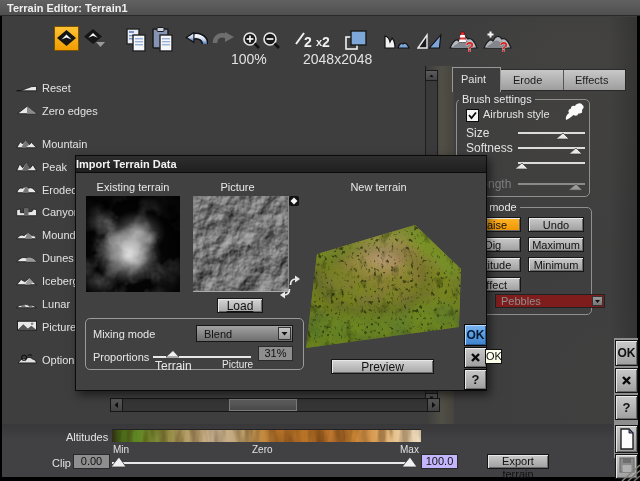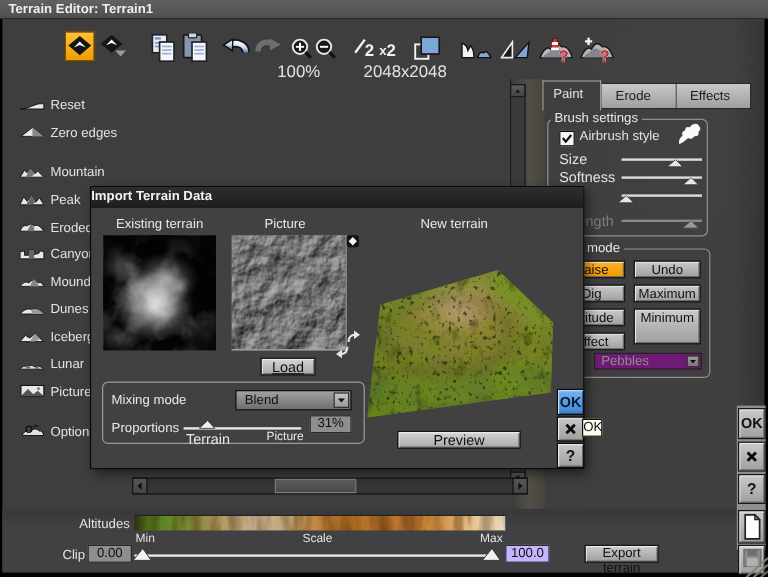--- a/index.html
+++ b/index.html
@@ -338,24 +338,24 @@
     </div>
 
  <div class="grp" style="left:456px;top:207px;width:136px;height:108px;"></div>
  <div class="grptitle" style="left:458px;top:201px;">Paint mode</div>
  <div class="btn3d" style="left:465px;top:217px;width:56px;height:15px;font-size:11px;line-height:14px;
    background:linear-gradient(#ffb428,#f09600);">Raise</div>
  <div class="btn3d" style="left:528px;top:217px;width:56px;height:15px;font-size:11px;line-height:14px;">Undo</div>
  <div class="btn3d" style="left:465px;top:237px;width:56px;height:15px;font-size:11px;line-height:14px;">Dig</div>
  <div class="btn3d" style="left:528px;top:237px;width:56px;height:15px;font-size:11px;line-height:14px;">Maximum</div>
  <div class="btn3d" style="left:465px;top:257px;width:56px;height:15px;font-size:11px;line-height:14px;">Altitude</div>
- <div class="btn3d" style="left:528px;top:257px;width:56px;height:30px;font-size:11px;line-height:14px;">Minimum</div>
+ <div class="btn3d" style="left:528px;top:257px;width:56px;height:15px;font-size:11px;line-height:14px;">Minimum</div>
  <div class="btn3d" style="left:465px;top:277px;width:56px;height:15px;font-size:11px;line-height:14px;">Effect</div>
 
- <div class="abs" style="left:495px;top:294px;width:90px;height:14px;background:#701a75;border:1px solid #222;box-sizing:border-box;">
+ <div class="abs" style="left:495px;top:294px;width:110px;height:14px;background:#7f1d1d;border:1px solid #222;box-sizing:border-box;">
    <div class="abs" style="left:5px;top:0px;font-size:11px;color:#8e8e8e;line-height:13px;">Pebbles</div>
    <div class="abs" style="right:1px;top:1px;width:11px;height:10px;background:linear-gradient(#9a9a9a,#777);border:1px solid #333;box-sizing:border-box;">
      <svg width="9" height="8">
           <polygon points="2,3 7,3 4.5,6" fill="#111"></polygon>
         </svg>
       </div>
  </div>
 
  <div class="abs" style="left:2px;top:424px;width:635px;height:53px;background:linear-gradient(#38383a,#414143 30%,#414143);"></div>
  <div class="tlabel" style="left:66px;top:431px;">Altitudes</div>
@@ -364,21 +364,21 @@
    background:linear-gradient(90deg,#27371a 0%,#497218 3%,#5c8422 7%,#6c8a28 11%,#7e8838 15%,#968e48 19%,#b09a62 23%,#c0a878 28%,#cab494 33%,#c4ac84 38%,#bc9c66 43%,#c08c44 48%,#c67e2e 53%,#b06c24 58%,#c27a2a 62%,#9e5e1e 67%,#c07830 71%,#aa6824 75%,#cc8838 79%,#d89a50 84%,#e2b476 89%,#ecd0a4 94%,#f4e4c8 100%);">
    <svg width="309" height="12" style="display:block">
         <filter id="gnoise" color-interpolation-filters="sRGB">
           <feTurbulence type="fractalNoise" baseFrequency="0.09 0.02" numOctaves="3" seed="4"></feTurbulence>
           <feColorMatrix type="matrix" values="0 0 0 0 0.25  0 0 0 0 0.14  0 0 0 0 0.04  1.6 1.6 1.6 0 -2.0"></feColorMatrix>
         </filter>
         <rect width="309" height="12" filter="url(#gnoise)" opacity="0.35"></rect>
       </svg>
  </div>
  <div class="abs" style="left:113px;top:444px;font-size:10px;color:#e2e2e2;">Min</div>
- <div class="abs" style="left:252px;top:444px;font-size:10px;color:#e2e2e2;">Scale</div>
+ <div class="abs" style="left:252px;top:444px;font-size:10px;color:#e2e2e2;">Zero</div>
  <div class="abs" style="left:400px;top:444px;font-size:10px;color:#e2e2e2;">Max</div>
  <div class="tlabel" style="left:52px;top:457px;">Clip</div>
  <div class="abs" style="left:73px;top:454px;width:37px;height:15px;background:#8e8e8e;border:1px solid #2a2a2a;
    box-sizing:border-box;font-size:11px;color:#111;text-align:center;line-height:13px;">0.00</div>
 
  <div class="abs" style="left:112px;top:462px;width:300px;height:1.5px;background:#e8e8e8;"></div>
  <div class="abs" style="left:111px;top:456px;">
       <svg width="16" height="12">
         <polygon points="0,11 15,11 8,1" fill="#f0f0f0" stroke="#333" stroke-width="0.8"></polygon>
       </svg>

